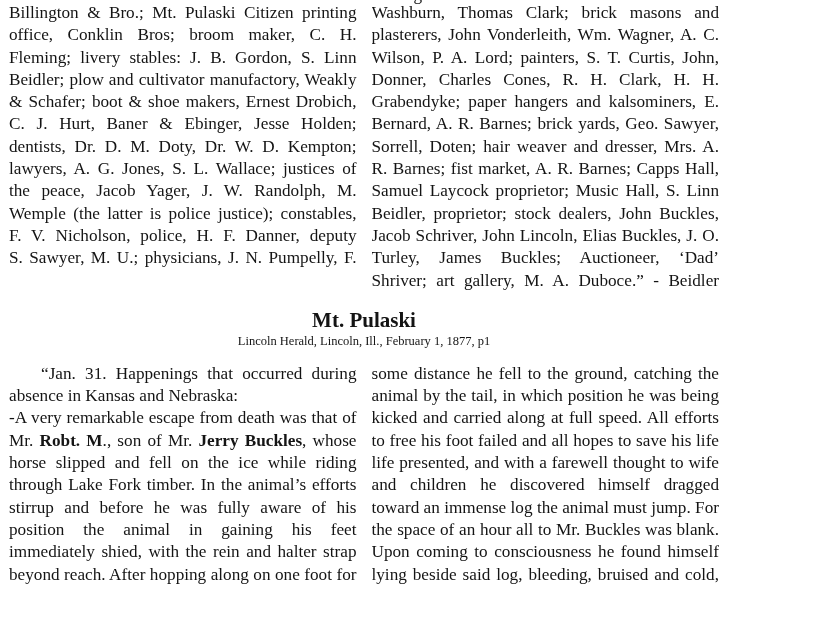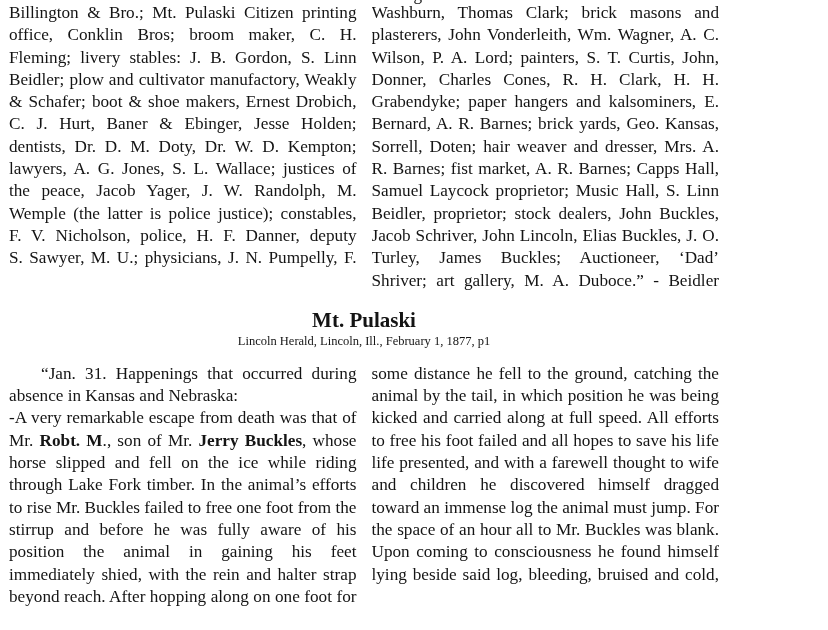--- a/index.html
+++ b/index.html
@@ -95,21 +95,21 @@
       </div>
     <div class="col">
       <div class="frag">
         <span>g</span>
       </div>
     <div class="line">Washburn, Thomas Clark; brick masons and</div>
         <div class="line">plasterers, John Vonderleith, Wm. Wagner, A. C.</div>
         <div class="line">Wilson, P. A. Lord; painters, S. T. Curtis, John,</div>
         <div class="line">Donner, Charles Cones, R. H. Clark, H. H.</div>
         <div class="line">Grabendyke; paper hangers and kalsominers, E. E.</div>
-        <div class="line">Bernard, A. R. Barnes; brick yards, Geo. Kansas,</div>
+        <div class="line">Bernard, A. R. Barnes; brick yards, Geo. Sawyer,</div>
         <div class="line">Sorrell, Doten; hair weaver and dresser, Mrs. A.</div>
         <div class="line">R. Barnes; fist market, A. R. Barnes; Capps Hall,</div>
         <div class="line">Samuel Laycock proprietor; Music Hall, S. Linn</div>
         <div class="line">Beidler, proprietor; stock dealers, John Buckles,</div>
         <div class="line">Jacob Schriver, John Lincoln, Elias Buckles, J. O.</div>
         <div class="line">Turley, James Buckles; Auctioneer, ‘Dad’</div>
         <div class="line">Shriver; art gallery, M. A. Duboce.” - Beidler</div>
       </div>
   </div>
 
@@ -119,21 +119,20 @@
   </div>
 
   <div class="cols section-bottom">
     <div class="col">
         <div class="line indent">“Jan. 31. Happenings that occurred during my</div>
         <div class="line no-just">absence in Kansas and Nebraska:</div>
         <div class="line">-A very remarkable escape from death was that of</div>
         <div class="line"><span>Mr. </span><span class="b">Robt. M</span><span>., son of Mr. </span><span class="b">Jerry Buckles</span><span>, whose</span></div>
         <div class="line">horse slipped and fell on the ice while riding</div>
         <div class="line">through Lake Fork timber. In the animal’s efforts</div>
-        <div class="line">to rise Mr. Buckles failed to free one foot from the</div>
         <div class="line">stirrup and before he was fully aware of his</div>
         <div class="line">position the animal in gaining his feet</div>
         <div class="line">immediately shied, with the rein and halter strap</div>
         <div class="line">beyond reach. After hopping along on one foot for</div>
       </div>
     <div class="col">
         <div class="line">some distance he fell to the ground, catching the</div>
         <div class="line">animal by the tail, in which position he was being</div>
         <div class="line">kicked and carried along at full speed. All efforts</div>
         <div class="line">to free his foot failed and all hopes to save his life</div>

